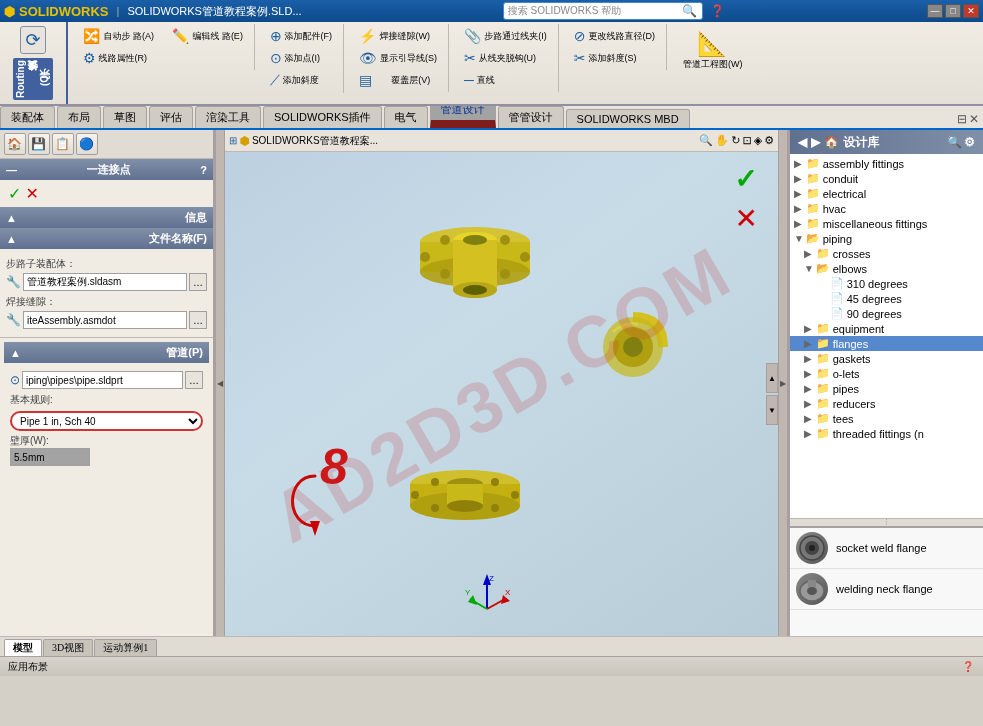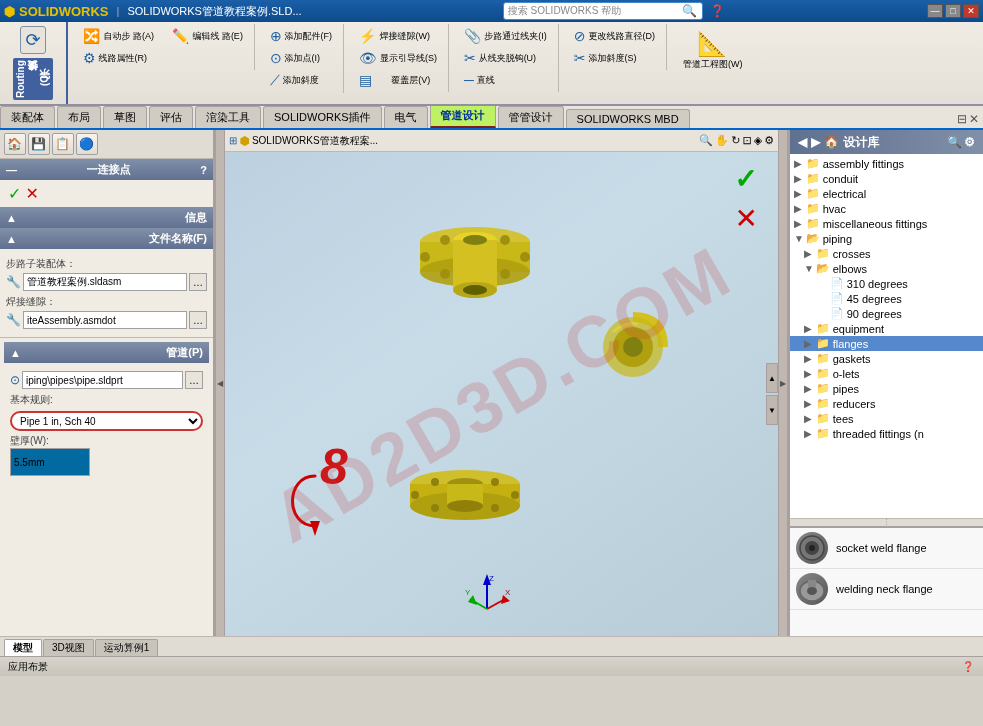--- a/index.html
+++ b/index.html
@@ -65,23 +65,23 @@
       padding: 3px 10px;
       background: #d0ccc4;
       border: 1px solid #a8a0a0;
       border-bottom: none;
       cursor: pointer;
       font-size: 11px;
       margin-right: 2px;
       border-radius: 3px 3px 0 0;
     }
     .tab.active {
-      background: #bef264;
-      border-bottom: 2px solid #7f1d1d;
-      font-weight: bold;
+      background: #a3a3a3;
+      border-bottom: 8px solid #7f1d1d;
+      font-weight: normal;
       color: #003399;
     }
 
     
     .left-panel {
       width: 215px;
       background: #f0ece4;
       border-right: 2px solid #a8a0a0;
       display: flex;
       flex-direction: column;
@@ -191,25 +191,25 @@
       border: 2px solid #cc3333;
       border-radius: 12px;
     }
 
     .wall-thickness-row {
       margin: 3px 0;
       font-size: 10px;
     }
     .wall-input {
       width: 80px;
-      height: 28px;
+      height: 18px;
       border: 1px solid #a0a0a0;
       font-size: 10px;
       padding: 1px 3px;
-      background: #0369a1;
+      background: #a3a3a3;
     }
 
     .viewport-content {
       position: relative;
       width: 100%;
       height: calc(100% - 24px);
       display: flex;
       align-items: center;
       justify-content: center;
     }
@@ -342,20 +342,21 @@
 
     
     .model-tabs {
       display: flex;
       gap: 1px;
       padding: 2px 4px 0;
       background: #e0dcd4;
       border-top: 1px solid #c0b8b0;
       height: 20px;
       align-items: center;
+      font-family: Liberation Serif, serif;
     }
     .model-tab {
       padding: 1px 8px;
       background: #c8c4bc;
       border: 1px solid #a8a0a0;
       border-bottom: none;
       font-size: 10px;
       cursor: pointer;
       border-radius: 2px 2px 0 0;
     }

